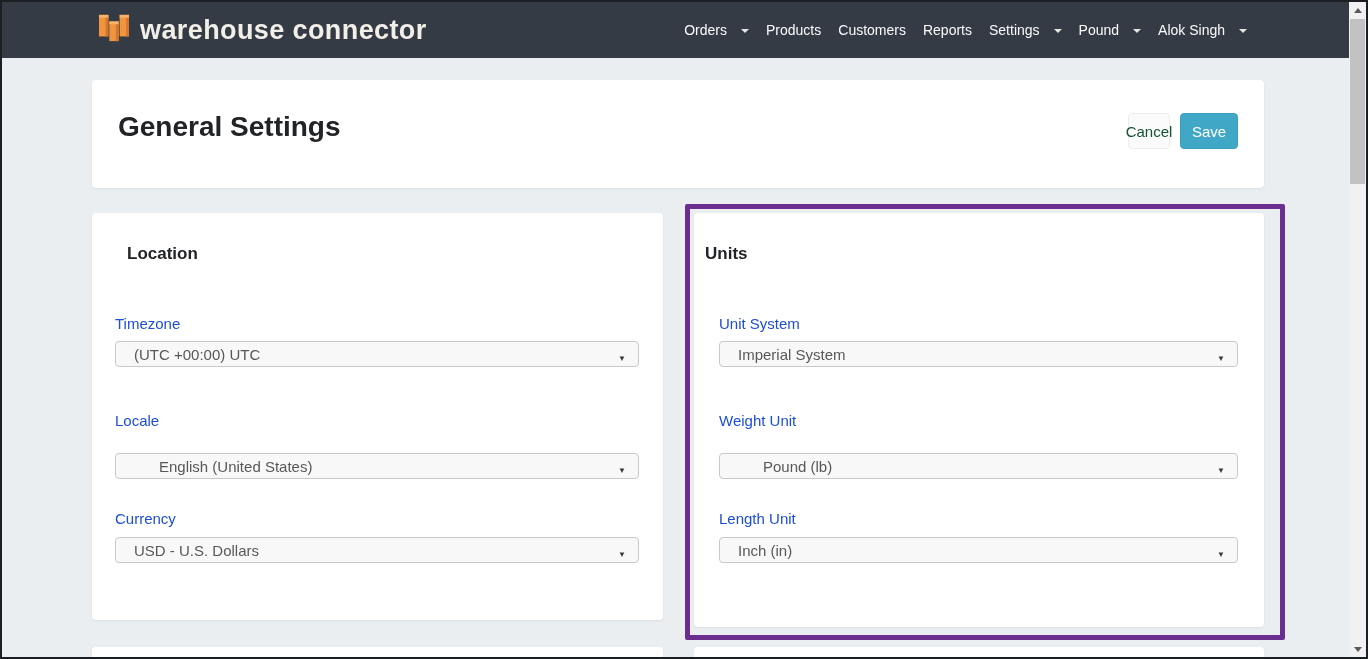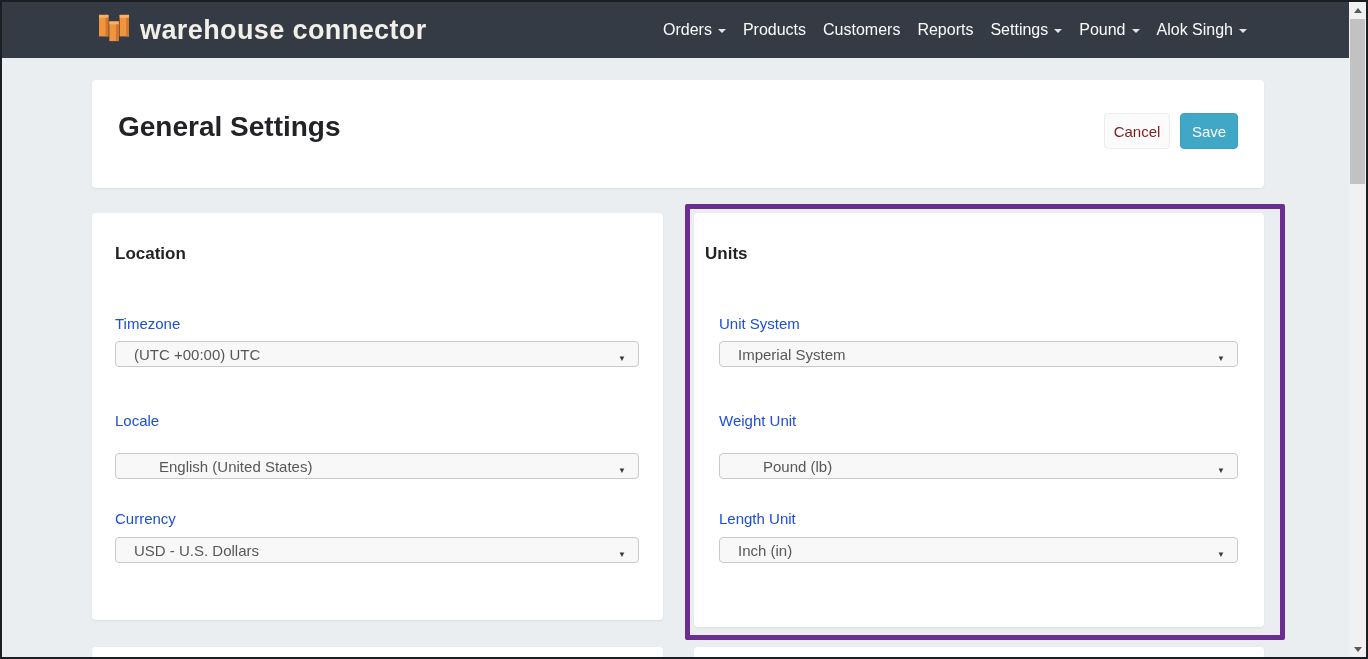--- a/index.html
+++ b/index.html
@@ -12,21 +12,21 @@
   }
 
   
   .navbar {
     position: absolute; top: 0; left: 0; width: 1349px; height: 56px;
     background: #353b44; display: flex; align-items: center;
   }
   .brand { display: flex; align-items: center; margin-left: 96px; gap: 10px; }
   .brand-text { color: #f2efe9; font-size: 27px; letter-spacing: 0.4px; font-weight: 700; }
   .nav-menu { margin-left: auto; margin-right: 104px; display: flex; align-items: center; gap: 17px; }
-  .nav-item { color: #fbfbfb; font-size: 16px; display: flex; align-items: center; gap: 6px; cursor: pointer; white-space: nowrap; }
+  .nav-item { color: #fbfbfb; font-size: 14px; display: flex; align-items: center; gap: 14px; cursor: pointer; white-space: nowrap; }
   .caret { width: 0; height: 0; border-left: 4px solid transparent; border-right: 4px solid transparent; border-top: 4px solid #e4e4e4; display: inline-block; margin-top: 2px; }
 
   
   .scrollbar { position: absolute; top: 0; right: 0; width: 17px; height: 655px; background: #f1f1f1; }
   .scroll-btn { position: absolute; left: 0; width: 17px; height: 16px; background: #f1f1f1; display: flex; align-items: center; justify-content: center; }
   .scroll-btn.up { top: 0; }
   .scroll-btn.down { bottom: 0; }
   .scroll-arrow { width: 0; height: 0; border-left: 4px solid transparent; border-right: 4px solid transparent; }
   .scroll-arrow.up { border-bottom: 5px solid #5a5a5a; }
   .scroll-arrow.down { border-top: 5px solid #5a5a5a; }
@@ -41,28 +41,28 @@
   .page-title {
     position: absolute; left: 26px; top: 31px;
     font-size: 28px; font-weight: bold; color: #212326;
   }
   .header-actions { position: absolute; right: 26px; top: 33px; display: flex; gap: 10px; }
   .btn {
     height: 36px; border-radius: 4px; font-size: 15px;
     display: inline-flex; align-items: center; justify-content: center;
     cursor: pointer; font-family: "Liberation Sans", sans-serif;
   }
-  .btn-cancel { width: 66px; background: #fbfbfb; border: 1px solid #ececec; color: #7f1d1d; }
+  .btn-cancel { width: 42px; background: #fbfbfb; border: 1px solid #ececec; color: #14532d; }
   .btn-save { width: 58px; background: #41a7c7; border: 1px solid #3d9fbe; color: #ffffff; }
 
   .location-card { left: 90px; top: 211px; width: 571px; height: 407px; }
   .units-card { left: 692px; top: 211px; width: 570px; height: 414px; }
 
   .card-title { position: absolute; top: 31px; font-size: 17px; font-weight: bold; color: #212326; }
-  .location-card .card-title { left: 23px; }
+  .location-card .card-title { left: 35px; }
   .units-card .card-title { left: 11px; }
 
   .field-label { position: absolute; font-size: 15px; color: #1d4ed8; }
   .location-card .field-label { left: 23px; }
   .units-card .field-label { left: 25px; }
 
   .select {
     position: absolute; height: 26px;
     background: #f8f8f8; border: 1px solid #c9c9c9; border-radius: 4px;
     display: flex; align-items: center; cursor: pointer;

